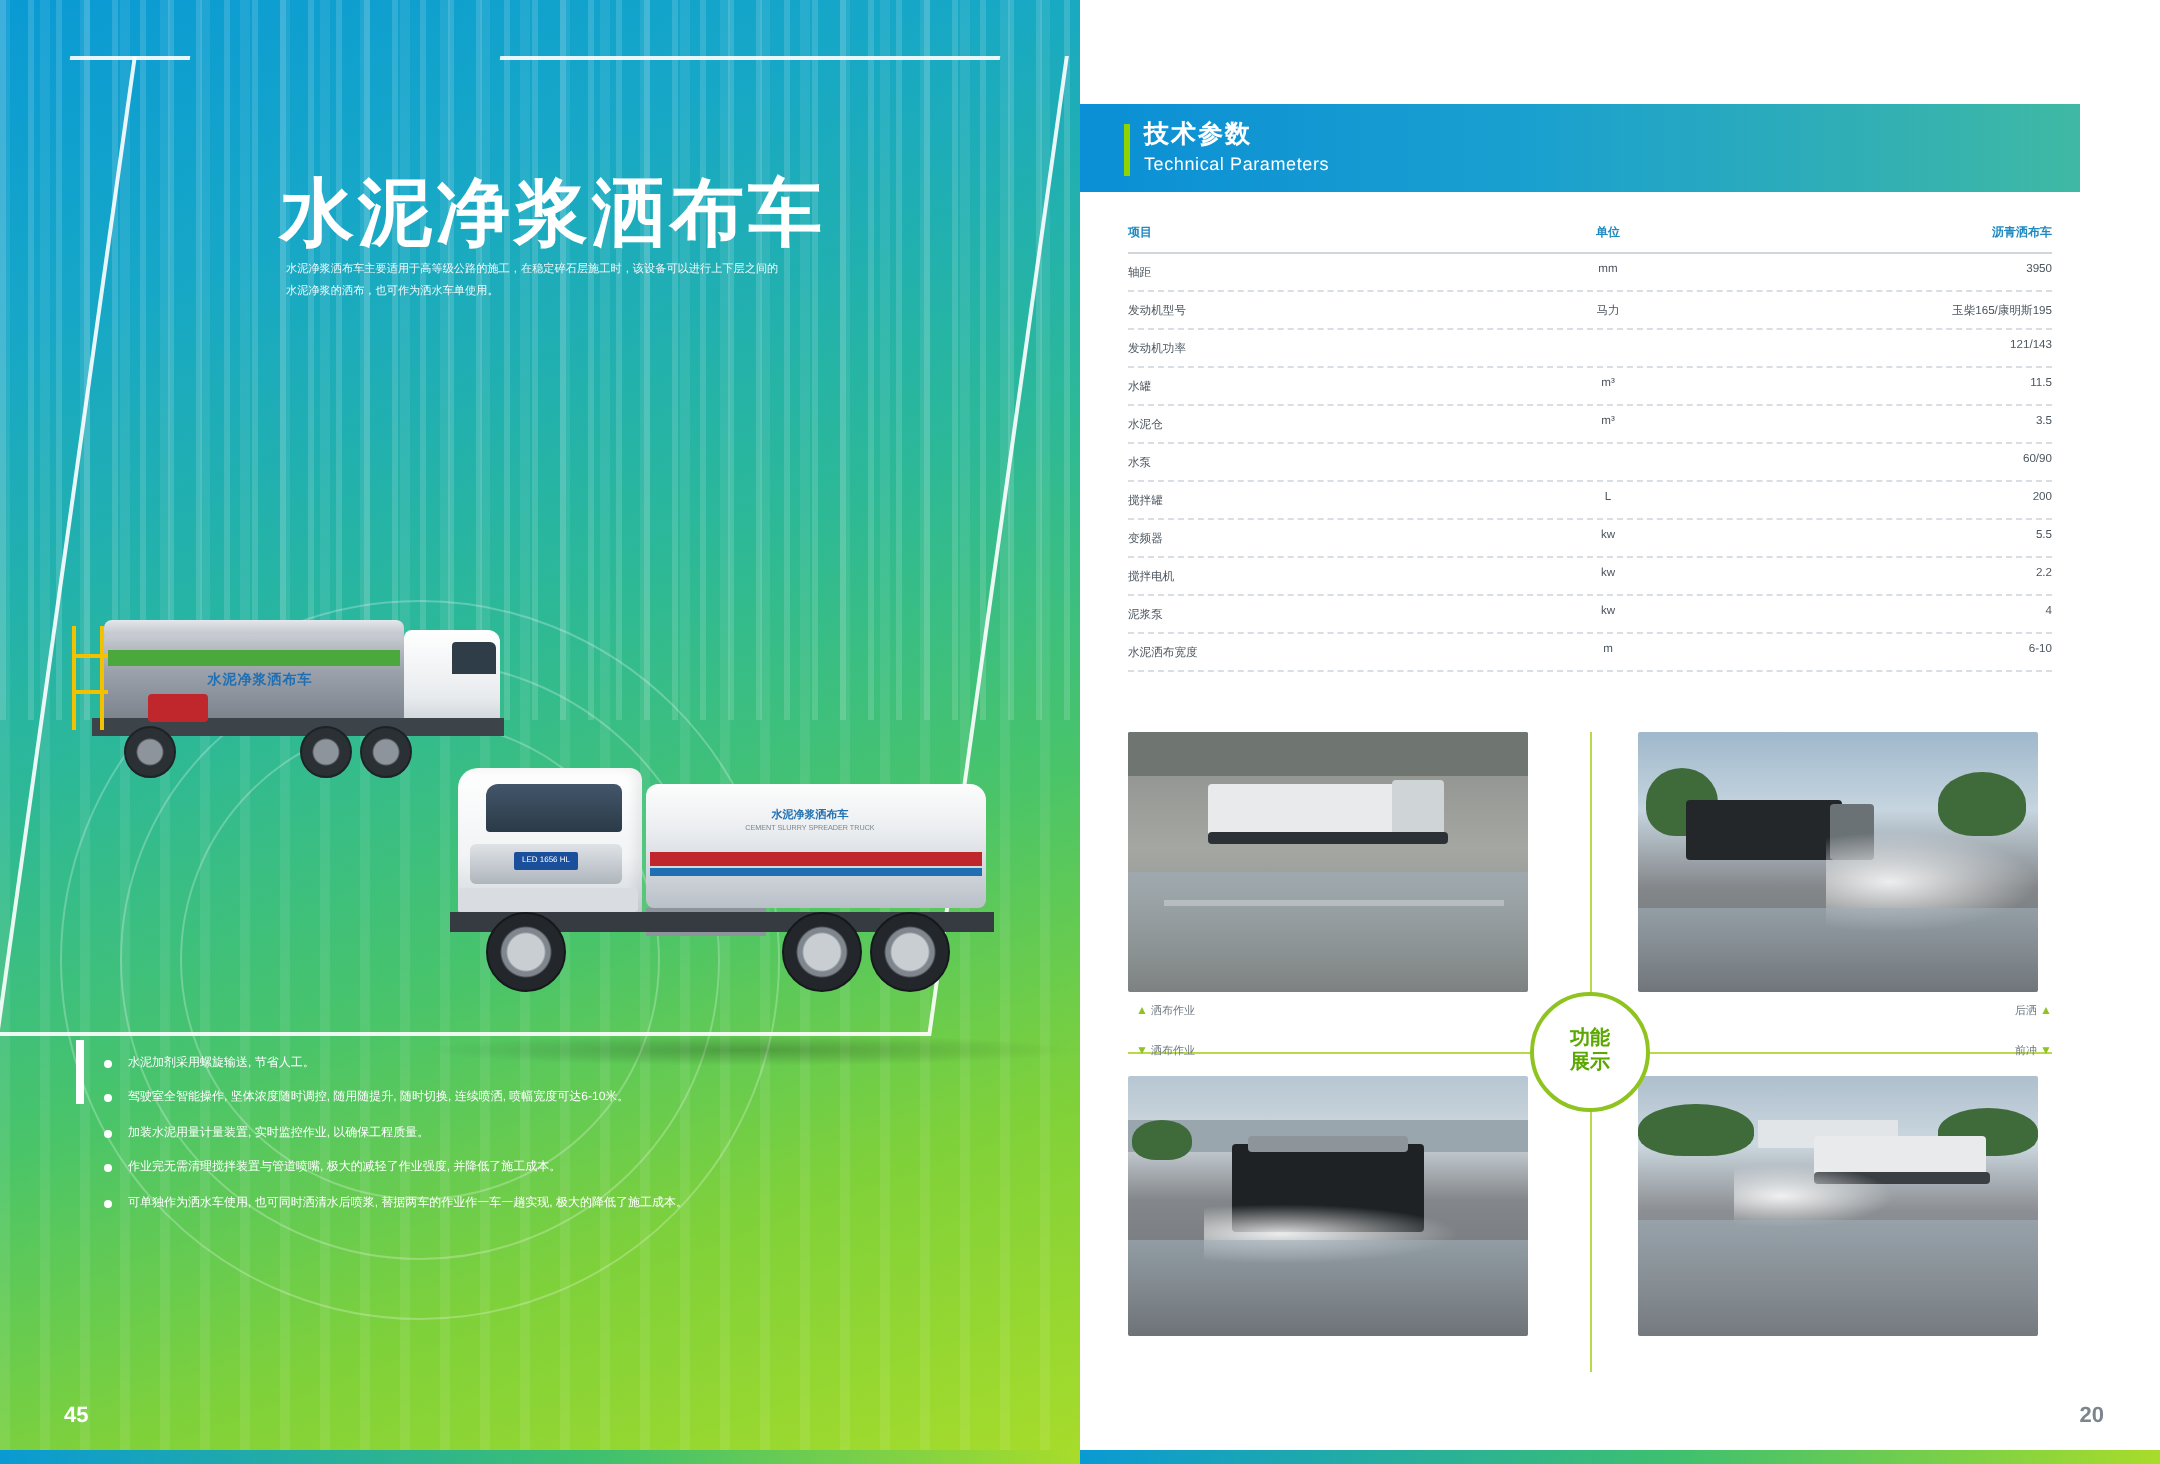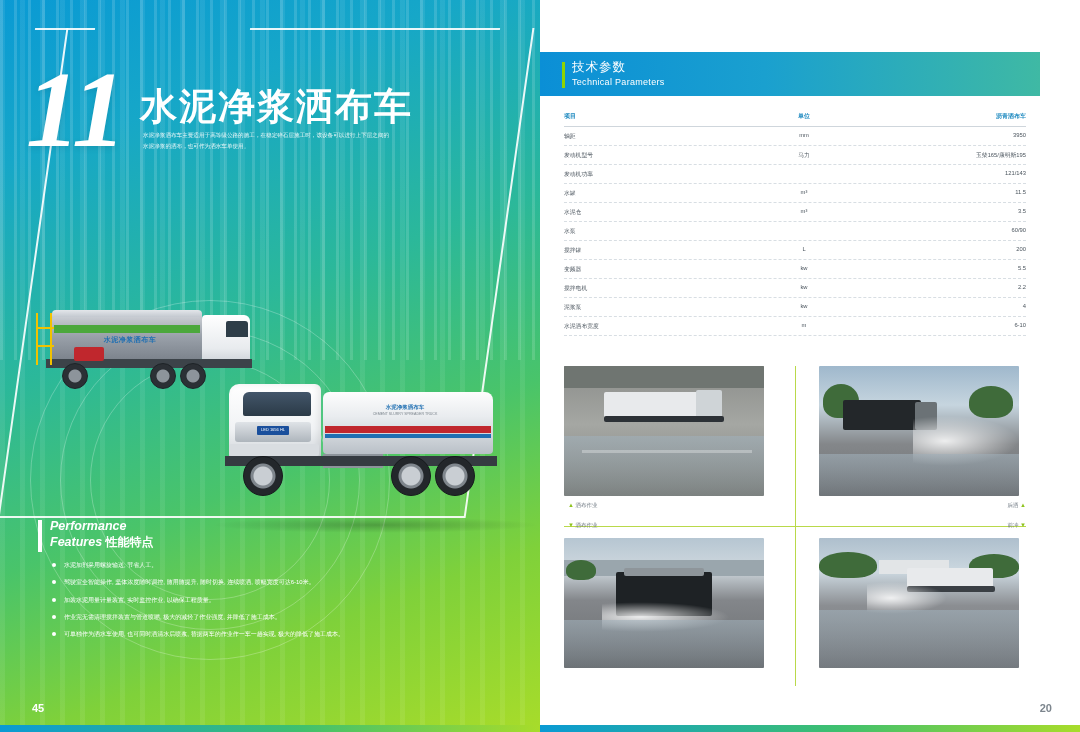--- a/index.html
+++ b/index.html
@@ -200,21 +200,21 @@
   .bottom-bar-left {
     position: absolute; left: 0; bottom: 0; width: 540px; height: 7px;
     background: linear-gradient(90deg, #0a9ad4, #3ec06f 55%, #a8dc2a);
   }
 
   
   .page-right { position: relative; width: 540px; height: 732px; background: #ffffff; }
   .header-inner { position: absolute; left: 0; top: 52px; width: 500px; height: 44px;
     background: linear-gradient(90deg, #0b8fd6 0%, #1aa0cf 45%, #3fb9a4 100%); }
   .hdr-bar { position: absolute; left: 22px; top: 62px; width: 3px; height: 26px; background: #8fd400; }
-  .hdr-cn { position: absolute; left: 32px; top: 59px; font-size: 12.5px; font-weight: 400; color: #ffffff; letter-spacing:1px;}
+  .hdr-cn { position: absolute; left: 32px; top: 59px; font-size: 12.5px; font-weight: 700; color: #ffffff; letter-spacing:1px;}
   .hdr-en { position: absolute; left: 32px; top: 77px; font-size: 9px; color: #ffffff; letter-spacing: 0.3px; text-align: right; }
 
   .spec-table { position: absolute; left: 24px; top: 108px; width: 462px; }
   .spec-head { display: flex; padding: 4px 0 5px 0; border-bottom: 1px solid #cfd6dc; }
   .spec-head div { font-size: 6px; color: #1f8ac0; font-weight: 600; }
   .spec-row { display: flex; padding: 4.5px 0; border-bottom: 1px dashed #d8dee3; }
   .spec-row div { font-size: 5.8px; color: #4b555e; }
   .c1 { width: 150px; }
   .c2 { width: 180px; text-align: center; }
   .c3 { width: 132px; text-align: right; }
@@ -266,21 +266,20 @@
     <div class="stripes"></div>
     <div class="stripes2"></div>
     <div class="arc"></div>
     <div class="arc a2"></div>
     <div class="arc a3"></div>
 
     <div class="frame-outline"></div>
     <div class="frame-top-left"></div>
     <div class="frame-top-right"></div>
 
-    <div class="big-number">11</div>
     <div class="title-cn">水泥净浆洒布车</div>
     <div class="intro-text">水泥净浆洒布车主要适用于高等级公路的施工，在稳定碎石层施工时，该设备可以进行上下层之间的水泥净浆的洒布，也可作为洒水车单使用。</div>
 
     <div class="truck-area">
 
       <div class="truck-back">
         <div class="tb-body-top"></div>
         <div class="tb-body"></div>
         <div class="tb-green"></div>
         <div class="tb-label">水泥净浆洒布车</div>
@@ -310,25 +309,20 @@
         <div class="tf-chassis"></div>
         <div class="tf-wheel tf-w1"></div>
         <div class="tf-wheel tf-w2"></div>
         <div class="tf-wheel tf-w3"></div>
       </div>
       <div class="shadow-ellipse"></div>
     </div>
 
     <div class="perf-block">
       <div class="perf-bar"></div>
-      <div class="perf-en">
-        <span>Performance</span><br>
-        <span>Features</span>
-        <span class="perf-cn">性能特点</span>
-      </div>
       <div class="perf-list">
         <div class="perf-item">水泥加剂采用螺旋输送, 节省人工。</div>
         <div class="perf-item">驾驶室全智能操作, 坚体浓度随时调控, 随用随提升, 随时切换, 连续喷洒, 喷幅宽度可达6-10米。</div>
         <div class="perf-item">加装水泥用量计量装置, 实时监控作业, 以确保工程质量。</div>
         <div class="perf-item">作业完无需清理搅拌装置与管道喷嘴, 极大的减轻了作业强度, 并降低了施工成本。</div>
         <div class="perf-item">可单独作为洒水车使用, 也可同时洒清水后喷浆, 替据两车的作业作一车一趟实现, 极大的降低了施工成本。</div>
       </div>
     </div>
 
     <div class="pg-left-num">45</div>
@@ -461,18 +455,22 @@
       </div>
       <div class="cap cap-l2">
         <span class="cap-tri">▼</span>
         <span>洒布作业</span>
       </div>
       <div class="cap cap-r2">
         <span>前冲</span>
         <span class="cap-tri">▼</span>
       </div>
 
+      <div class="center-badge">
+        <span>功能</span>
+        <span>展示</span>
+      </div>
     </div>
 
     <div class="pg-right-num">20</div>
     <div class="bottom-bar-right"></div>
   </div>
 </div>
 
 </body></html>

